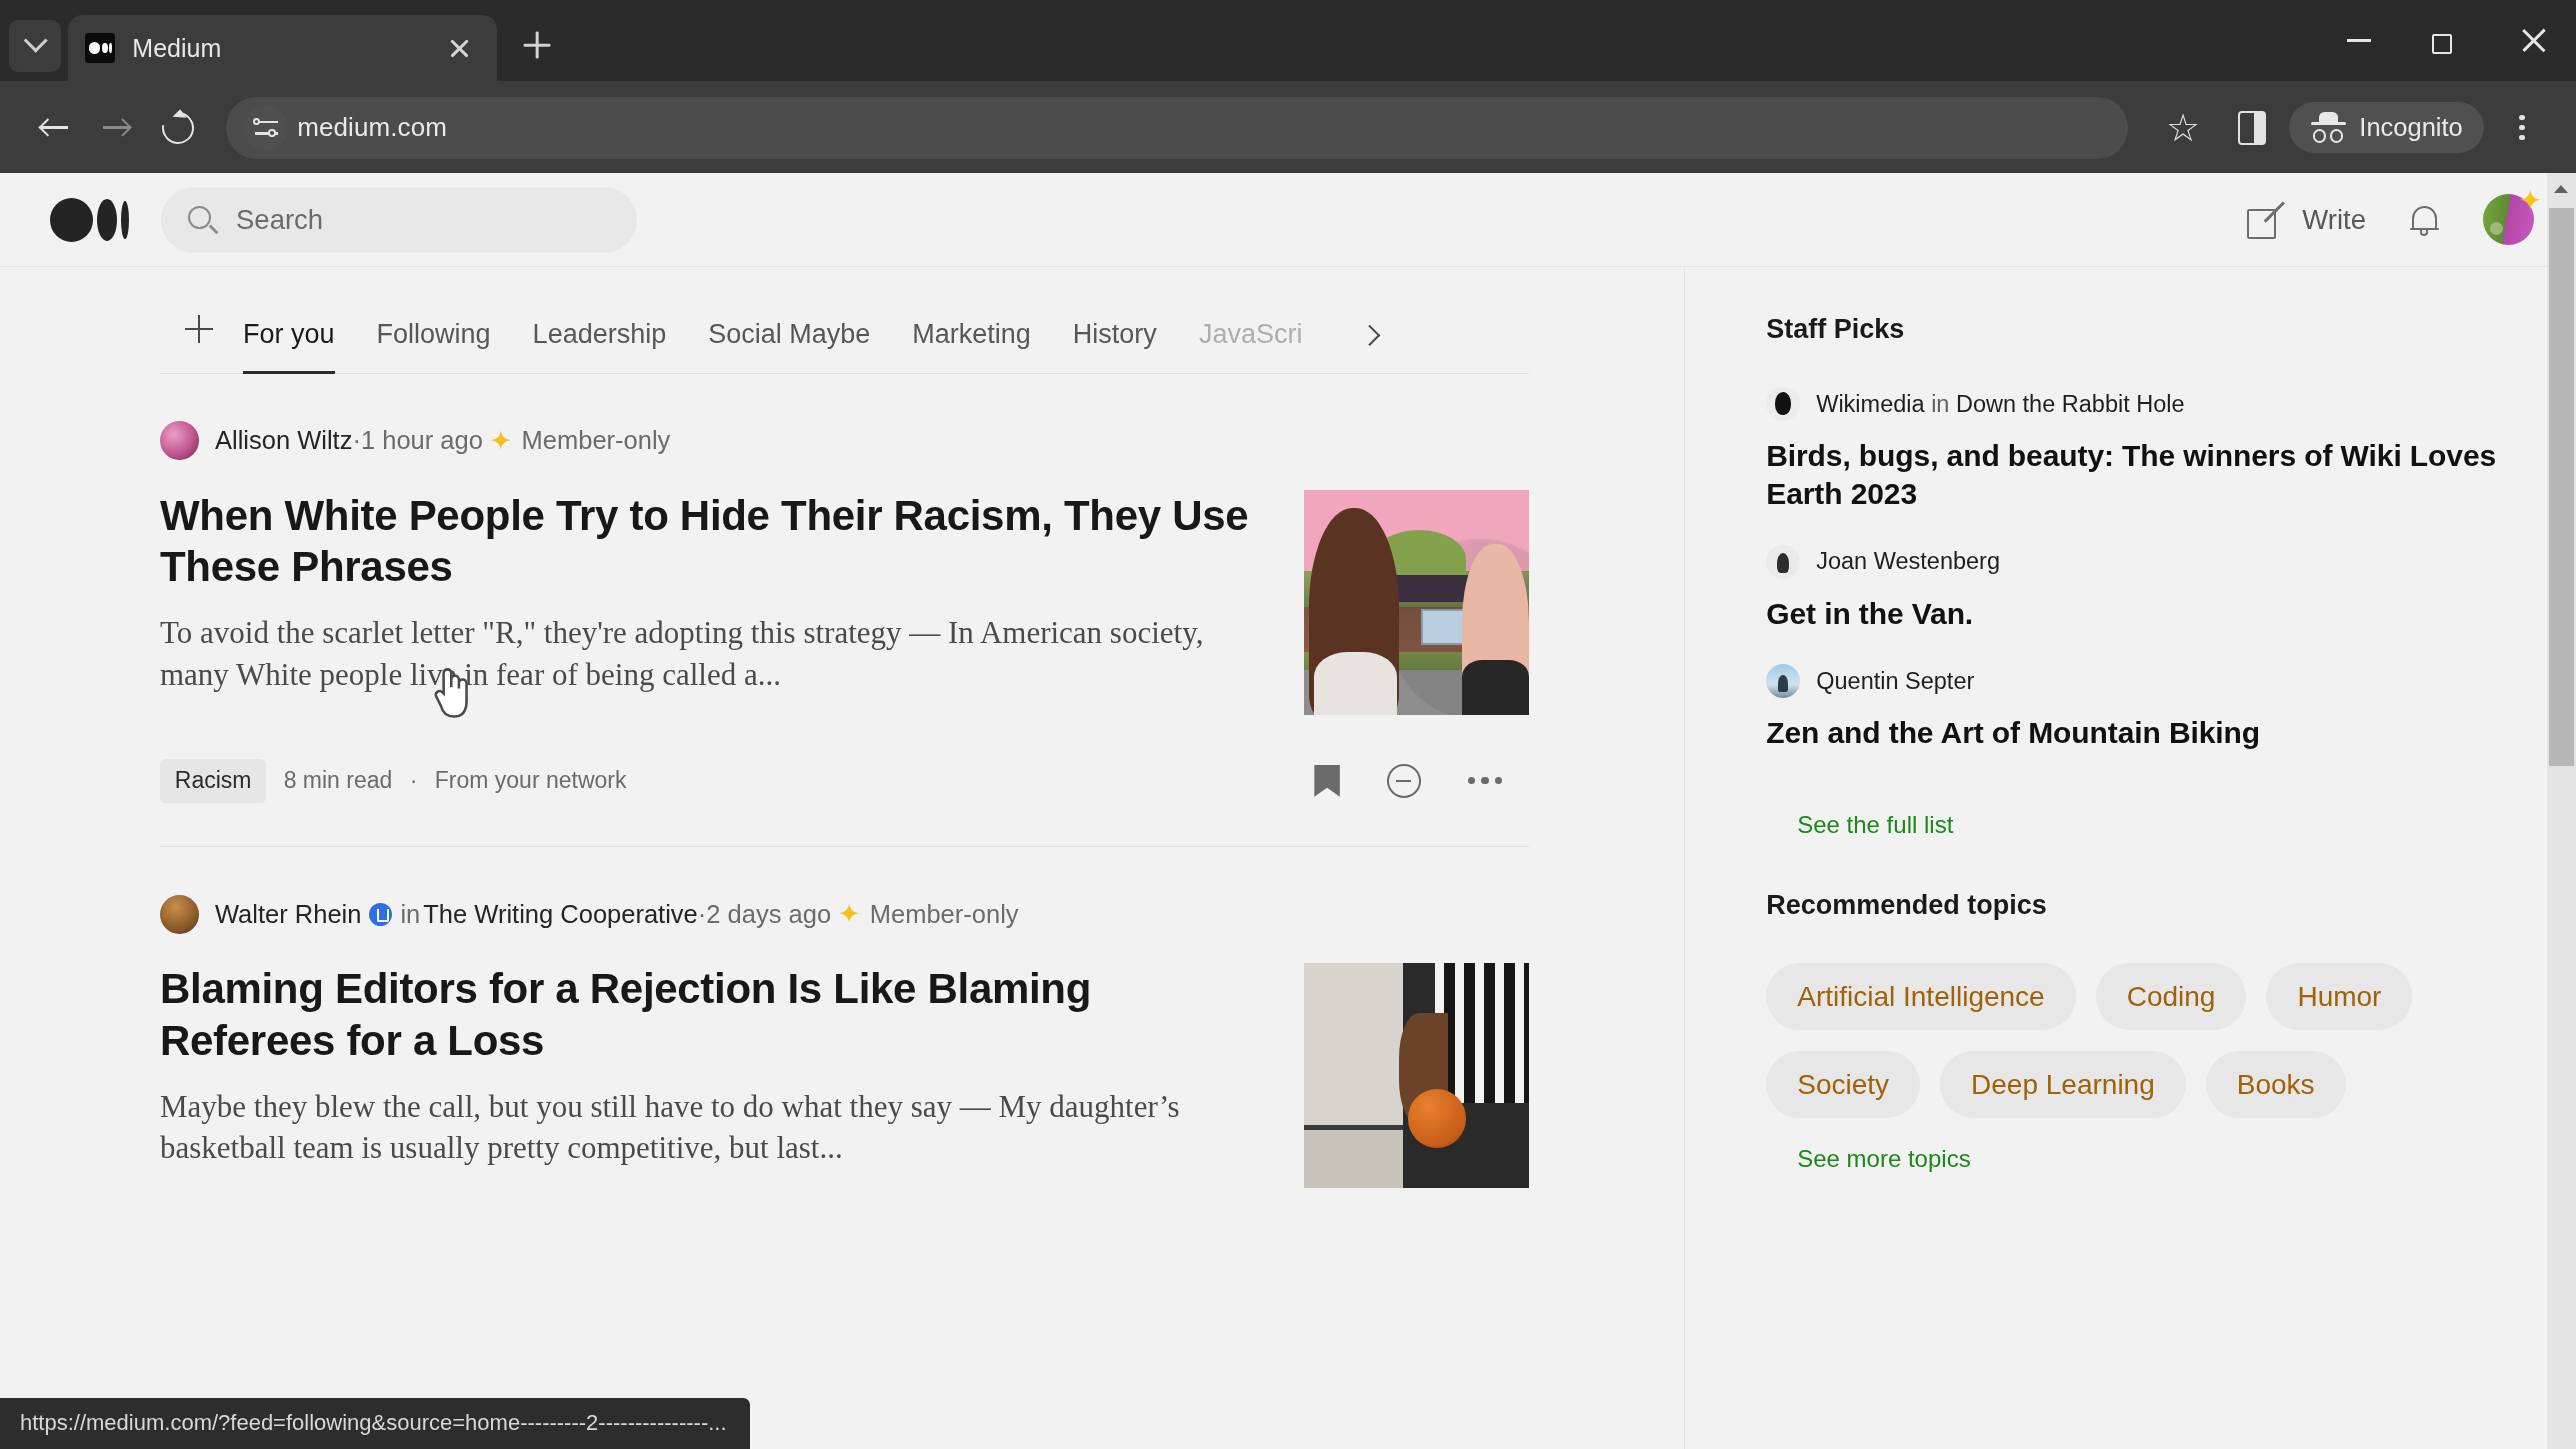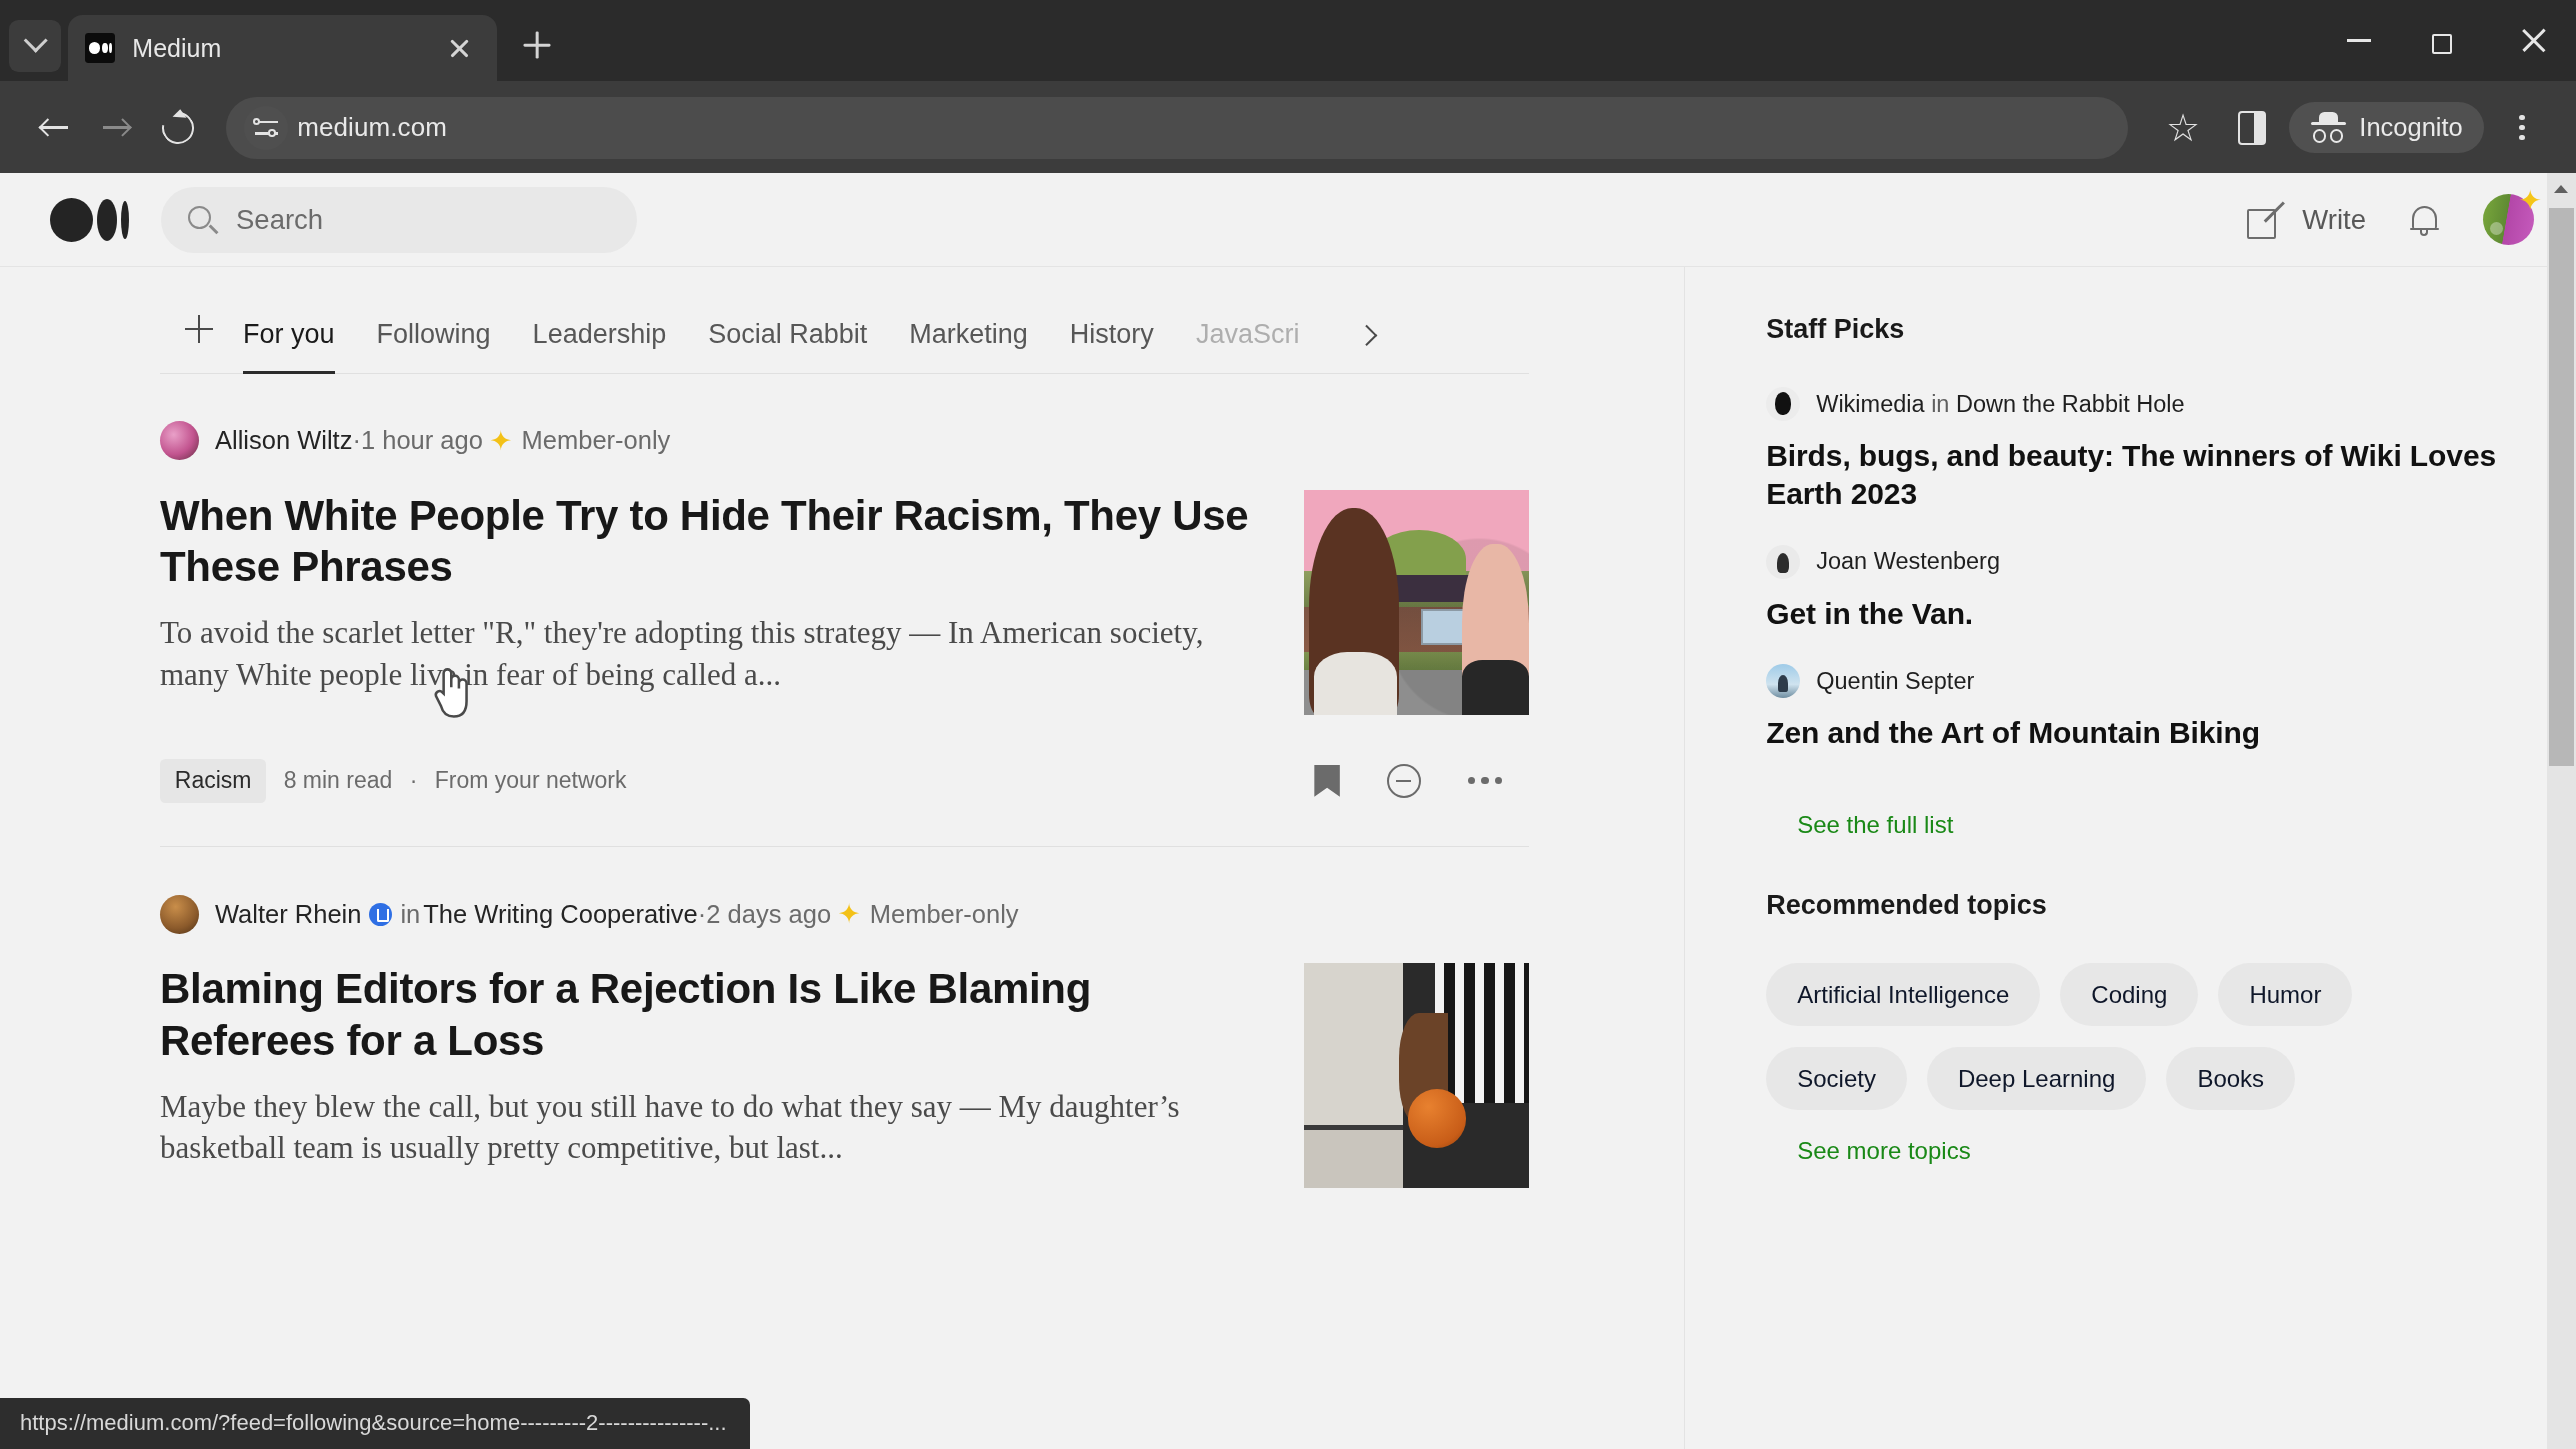--- a/index.html
+++ b/index.html
@@ -247,21 +247,21 @@
   .av-joan:after { content:''; position:absolute; left: 10.7px; top: 8px; width: 12px; height: 20px; background: #2c2c2c; border-radius: 50% 50% 30% 30%; }
   .av-quentin { background: linear-gradient(180deg, #9fcbe8 0%, #cfe3ef 60%, #6f8da0 100%); position: relative; }
   .av-quentin:after { content:''; position:absolute; left: 11.4px; top: 10.7px; width: 10.7px; height: 17.4px; background: #2d3b4a; border-radius: 50% 50% 20% 20%; }
   .pick-by-text { font-size: 23.5px; color: #1f1f1f; }
   .pick-by-text .muted { color: #5f5f5f; }
   .pick-title { font-size: 30px; line-height: 1.26; font-weight: bold; color: #111; letter-spacing: -0.1px; }
   .see-link { color: #1a8917; font-size: 24px; margin-top: 27px; display: inline-block; margin-left: 31px; }
   .rail-sep { height: 51px; }
   .topics { display: flex; flex-wrap: wrap; gap: 21.5px 20px; max-width: 678px; }
   .topic {
-    background: #e7e7e7; color: #0f172a; font-size: 24px; border-radius: 39px; padding: 17.4px 31px;
+    background: #e7e7e7; color: #a16207; font-size: 28px; border-radius: 39px; padding: 17.4px 31px;
   }
 
   
   .pagescroll { position: absolute; right: 0; top: 173px; width: 29.5px; height: 1276px; background: #e4e4e4; }
   .ps-up { width: 29.5px; height: 29.5px; position: relative; }
   .ps-up:after { content:''; position:absolute; left: 7.4px; top: 12px; border-left: 7.4px solid transparent; border-right: 7.4px solid transparent; border-bottom: 8px solid #606060; }
   .ps-thumb { position:absolute; top: 35px; left: 2px; width: 25.5px; height: 558px; background: #b7b7b7; }
 
   
   .statusbar {
@@ -397,21 +397,21 @@
     <div class="page-body">
 
       <div class="feed-col">
         <div class="feed-inner">
 
           <div class="tabs-row">
             <div class="tab-plus"></div>
             <div class="feed-tab active">For you</div>
             <div class="feed-tab">Following</div>
             <div class="feed-tab">Leadership</div>
-            <div class="feed-tab">Social Rabbit</div>
+            <div class="feed-tab">Social Maybe</div>
             <div class="feed-tab">Marketing</div>
             <div class="feed-tab">History</div>
             <div class="feed-tab faded">JavaScri</div>
             <div class="tabs-arrow"></div>
           </div>
 
           <div class="story">
             <div class="byline">
               <span class="av-sm av-allison"></span>
               <span class="byline-text">Allison Wiltz</span>

